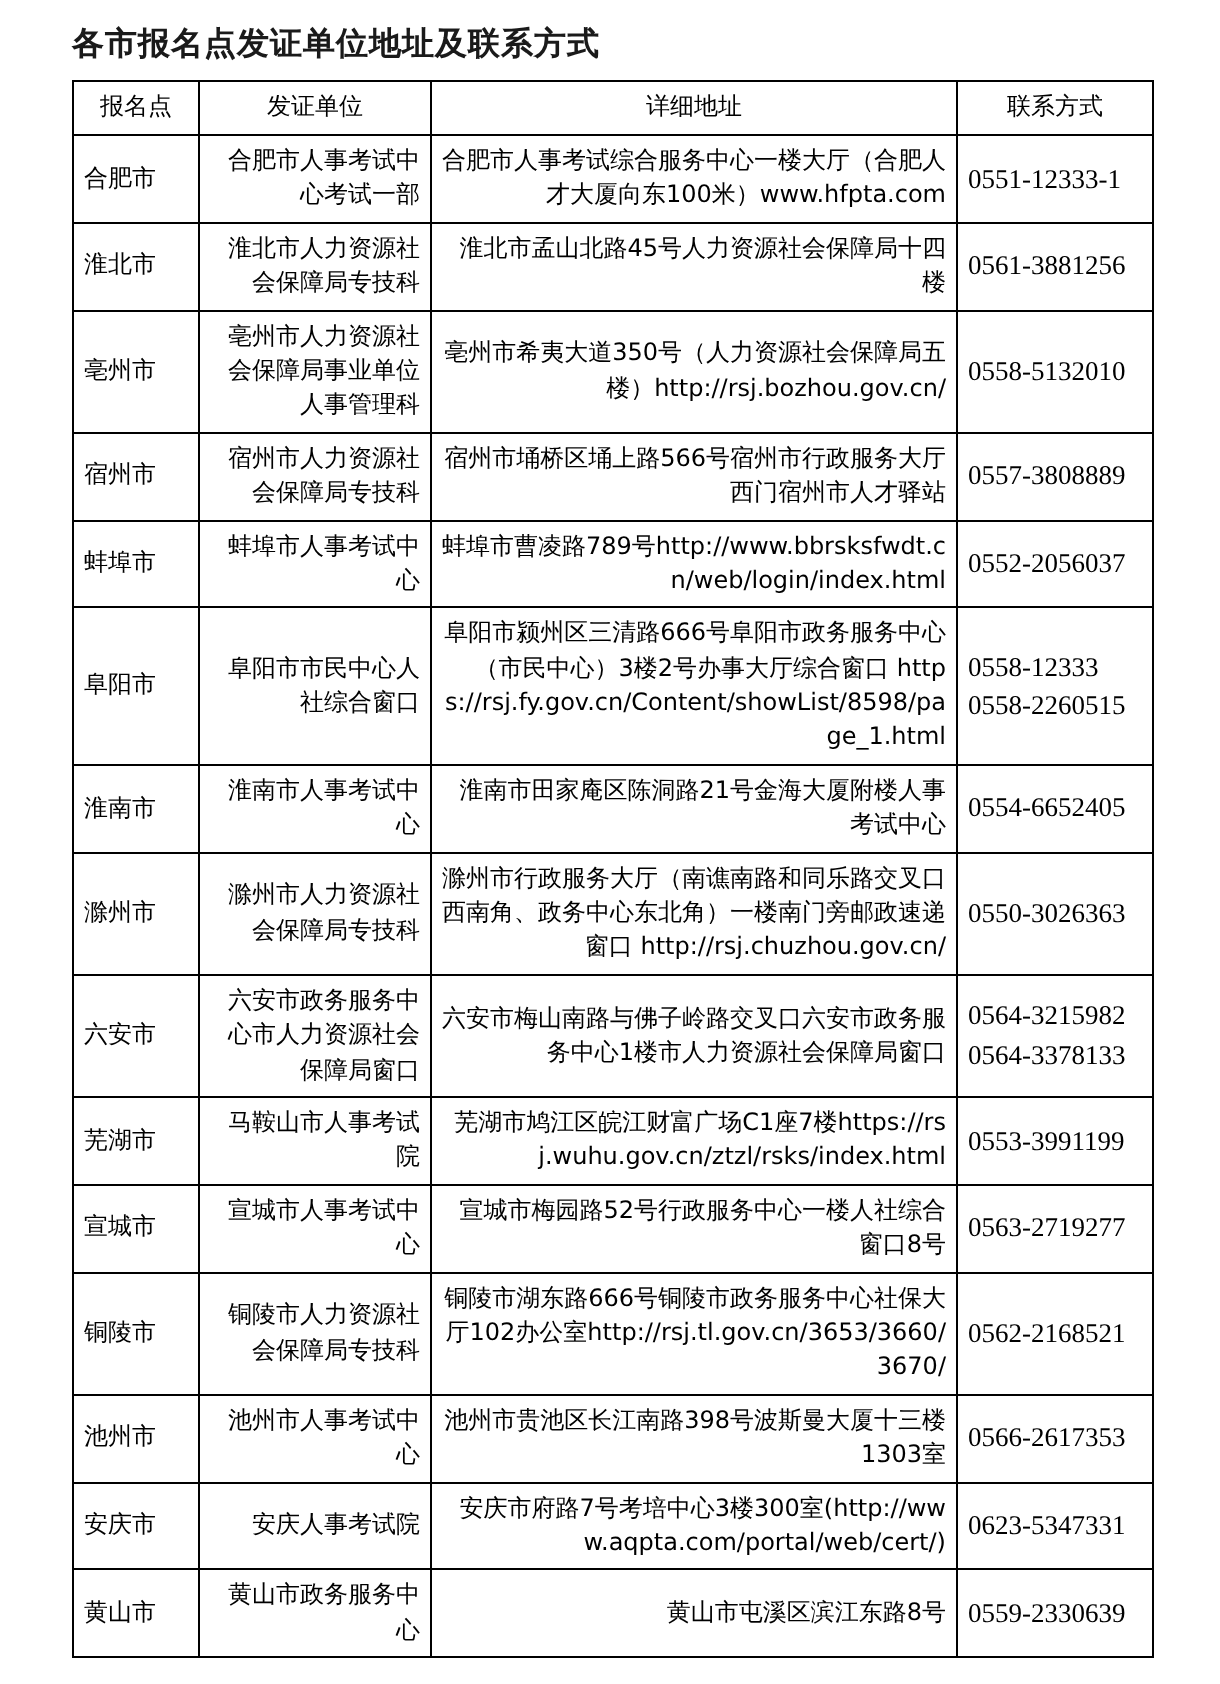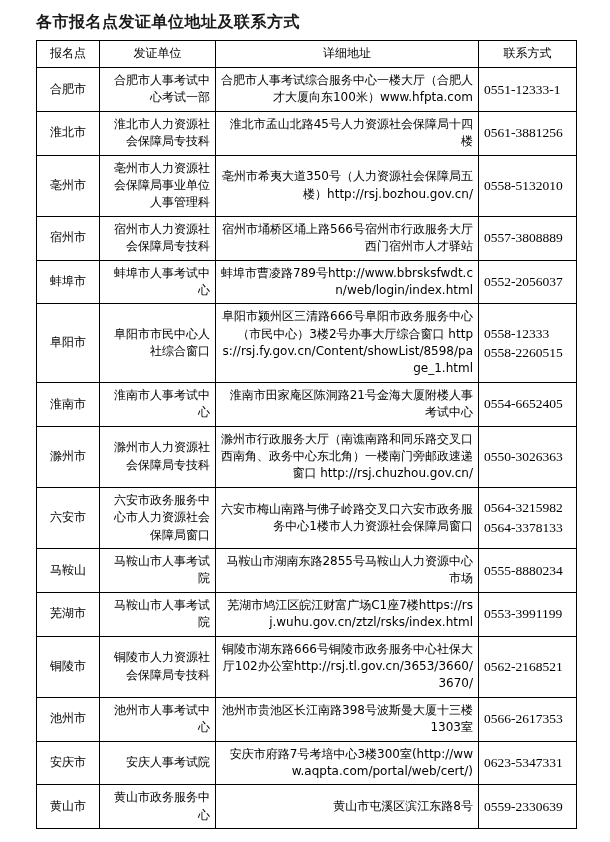--- a/index.html
+++ b/index.html
@@ -20,21 +20,21 @@
     border:1px solid #000;
     font-size:12px;line-height:1.45;
     padding:4px 5px;vertical-align:middle;
     word-break:break-all;overflow-wrap:anywhere;
   }
   .contact-table th{font-weight:normal;height:18px;text-align:center;border-radius:10px;}
   col.c-city{width:63px;}
   col.c-unit{width:116px;}
   col.c-addr{width:263px;}
   col.c-phone{width:98px;}
-  td.city{text-align:center;}
+  td.city{}
   td.unit,td.addr{text-align:right;}
   td.phone{
     text-align:left;
     font-family:"Liberation Serif","DejaVu Serif",serif;
     font-size:13.5px;
   }
   td.phone .phone-line{white-space:nowrap;}
 </style>
 </head>
 <body>
@@ -126,33 +126,33 @@
         <tr>
           <td class="city">六安市</td>
           <td class="unit">六安市政务服务中心市人力资源社会保障局窗口</td>
           <td class="addr">六安市梅山南路与佛子岭路交叉口六安市政务服务中心1楼市人力资源社会保障局窗口</td>
           <td class="phone">
             <div class="phone-line">0564-3215982</div>
             <div class="phone-line">0564-3378133</div>
           </td>
         </tr>
         <tr>
-          <td class="city">马鞍山</td>
-          <td class="unit">马鞍山市人事考试院</td>
-          <td class="addr">马鞍山市湖南东路2855号马鞍山人力资源中心市场</td>
-          <td class="phone">
-            <div class="phone-line">0555-8880234</div>
-          </td>
-        </tr>
-        <tr>
           <td class="city">芜湖市</td>
           <td class="unit">马鞍山市人事考试院</td>
           <td class="addr">芜湖市鸠江区皖江财富广场C1座7楼https://rsj.wuhu.gov.cn/ztzl/rsks/index.html</td>
           <td class="phone">
             <div class="phone-line">0553-3991199</div>
+          </td>
+        </tr>
+        <tr>
+          <td class="city">宣城市</td>
+          <td class="unit">宣城市人事考试中心</td>
+          <td class="addr">宣城市梅园路52号行政服务中心一楼人社综合窗口8号</td>
+          <td class="phone">
+            <div class="phone-line">0563-2719277</div>
           </td>
         </tr>
         <tr>
           <td class="city">铜陵市</td>
           <td class="unit">铜陵市人力资源社会保障局专技科</td>
           <td class="addr">铜陵市湖东路666号铜陵市政务服务中心社保大厅102办公室http://rsj.tl.gov.cn/3653/3660/3670/</td>
           <td class="phone">
             <div class="phone-line">0562-2168521</div>
           </td>
         </tr>

